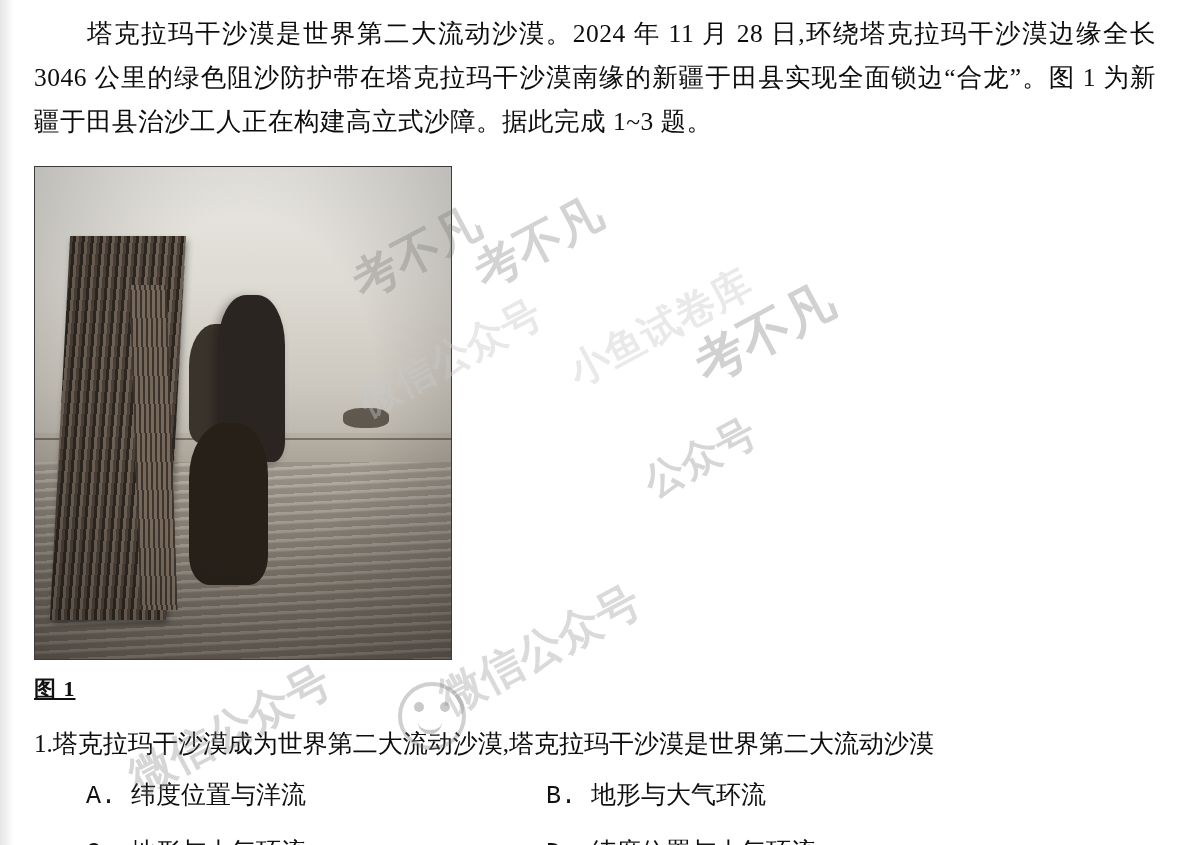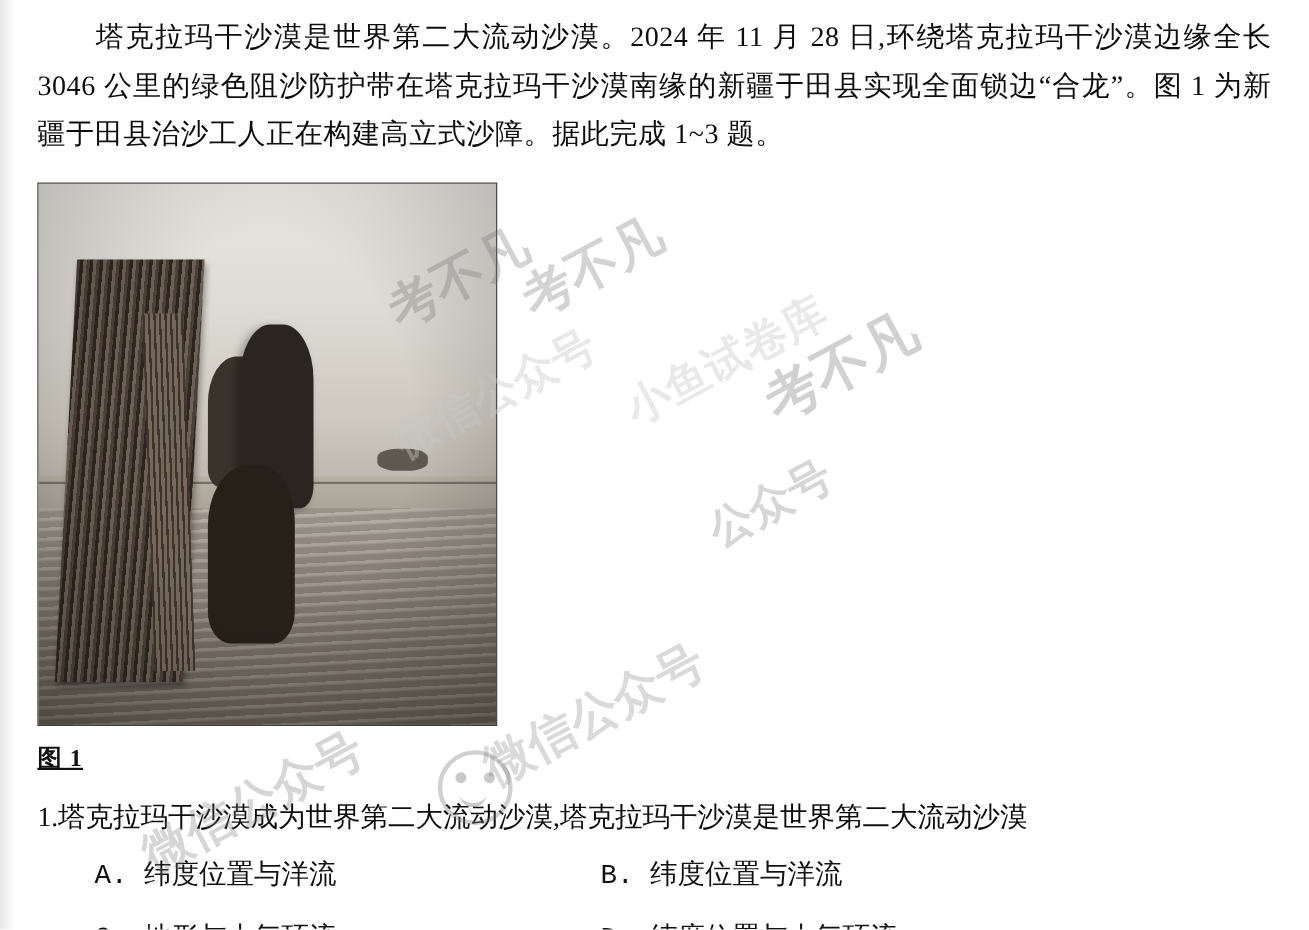--- a/index.html
+++ b/index.html
@@ -277,21 +277,21 @@
     </div>
     <div class="fig-caption">图 1</div>
   </div>
 
   <div class="question">
     <span>1.</span><span>塔克拉玛干沙漠成为世界第二大流动沙漠,塔克拉玛干沙漠是世界第二大流动沙漠</span>
   </div>
 
   <div class="options">
     <div class="opt">A. 纬度位置与洋流</div>
-    <div class="opt">B. 纬度位置与洋流</div>
+    <div class="opt">B. 地形与大气环流</div>
     <div class="opt">C. 地形与大气环流</div>
     <div class="opt">D. 纬度位置与大气环流</div>
   </div>
 
   <div class="wm wm-1">考不凡</div>
   <div class="wm wm-2">考不凡</div>
   <div class="wm wm-3">考不凡</div>
   <div class="wm wm-4">微信公众号</div>
   <div class="wm wm-5">小鱼试卷库</div>
   <div class="wm wm-6">公众号</div>

